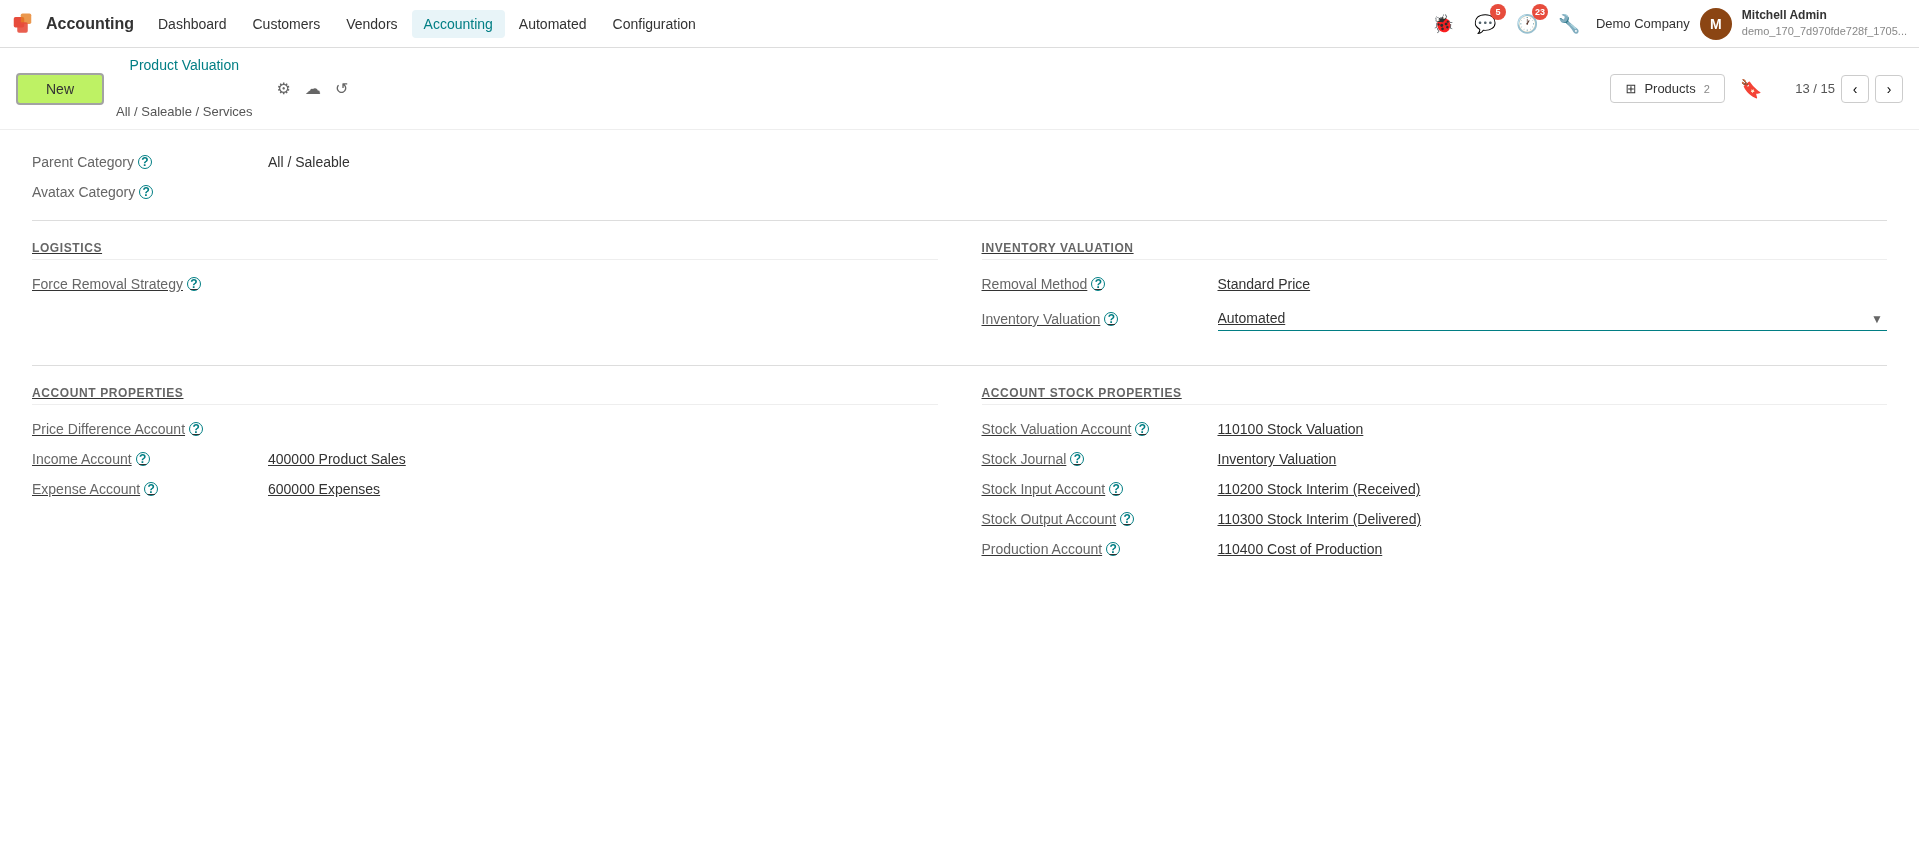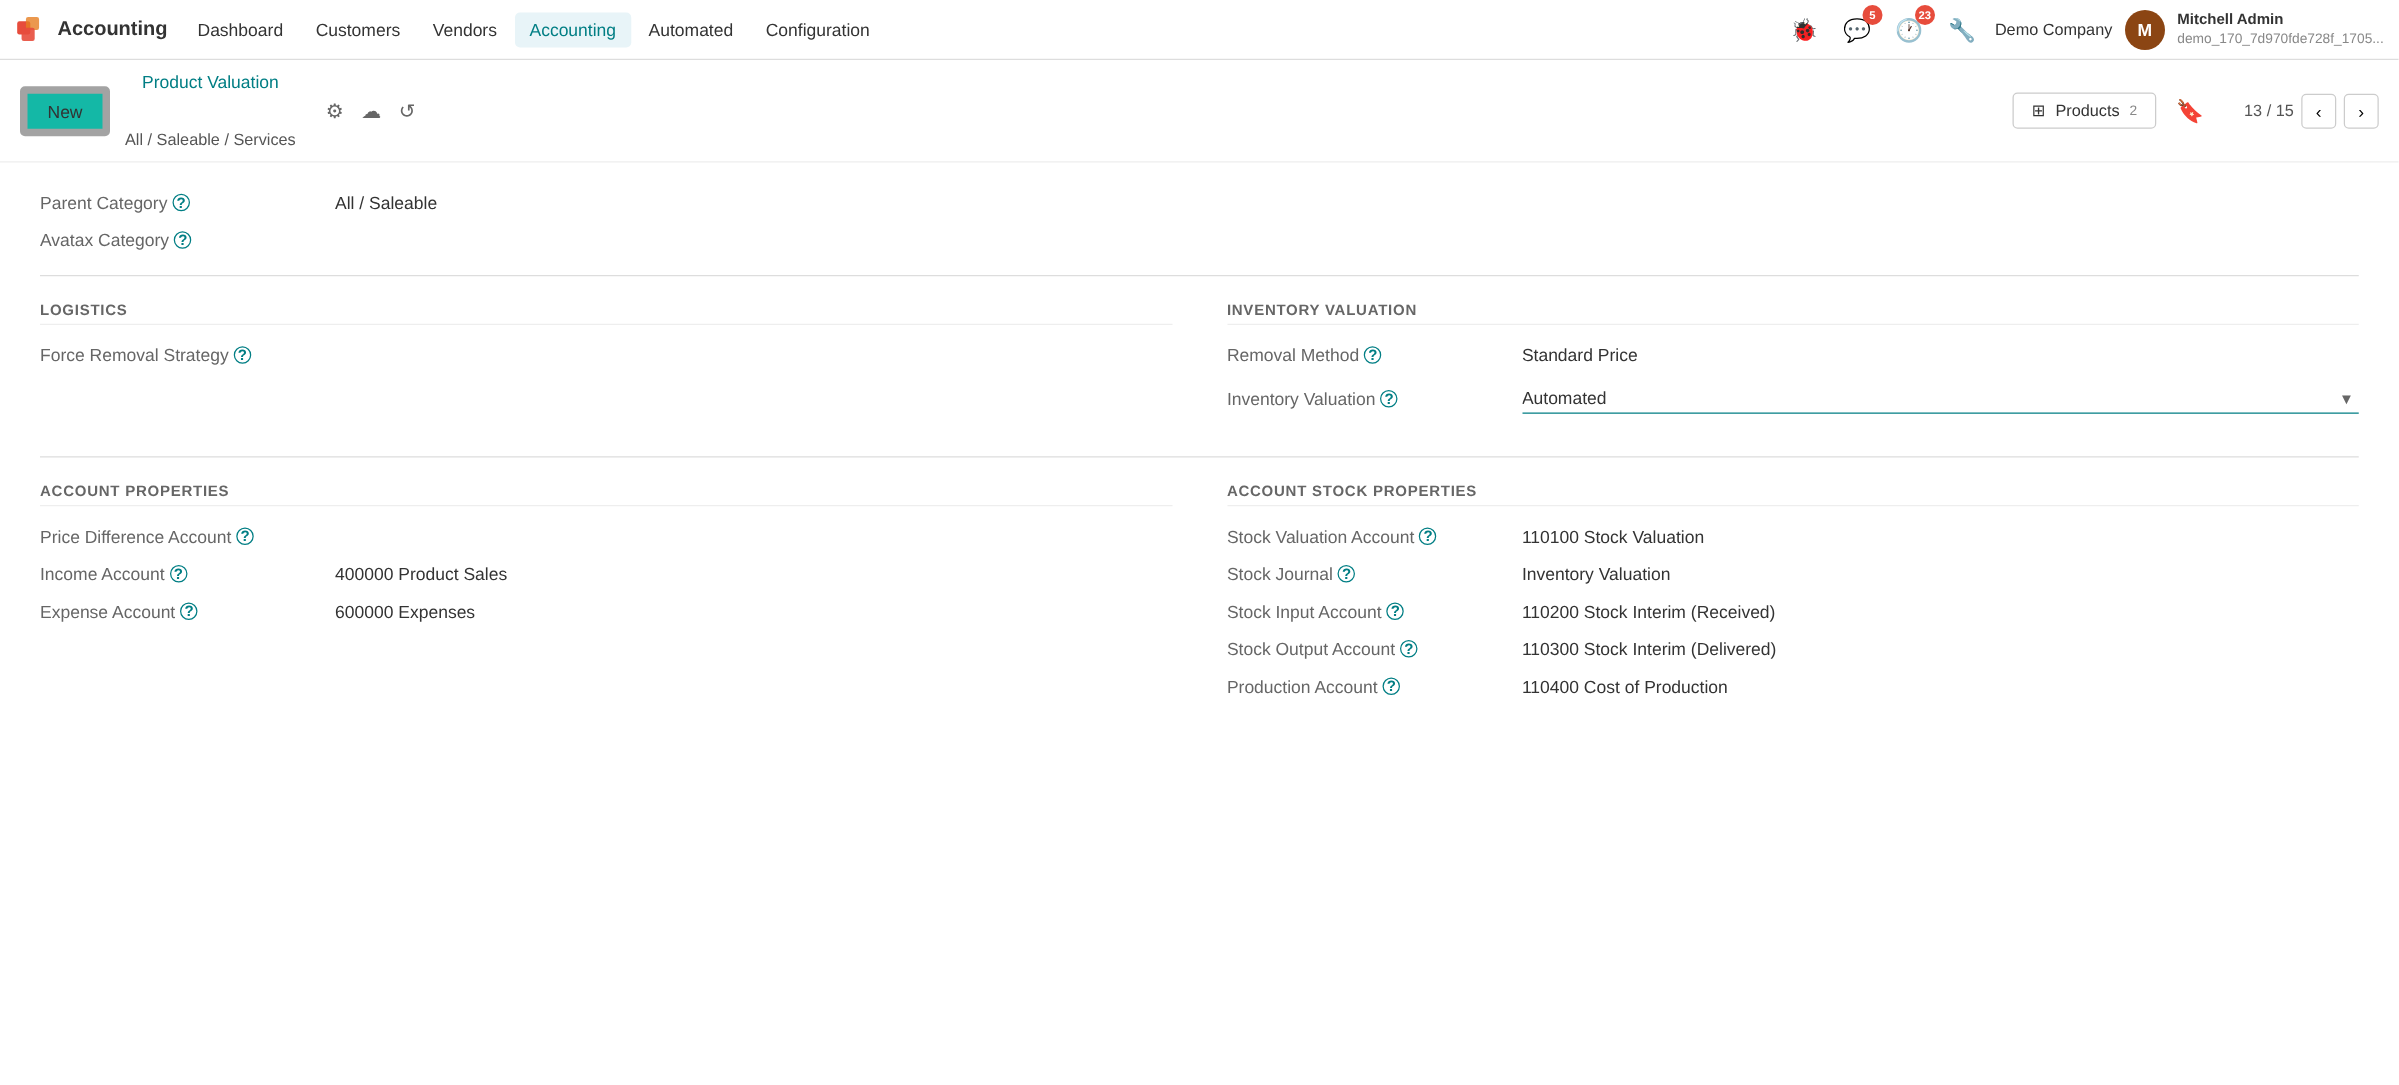--- a/index.html
+++ b/index.html
@@ -103,23 +103,23 @@
     
     .actionbar {
       display: flex;
       align-items: center;
       padding: 8px 16px;
       border-bottom: 1px solid #eee;
       gap: 12px;
       background: #fff;
     }
     .btn-new {
-      border: 6px solid #a3a3a3;
-      background: #14b8a6;
-      padding: 6px 16px;
+      border: 2px solid #a3a3a3;
+      background: #bef264;
+      padding: 6px 28px;
       border-radius: 4px;
       font-size: 14px;
       cursor: pointer;
       color: #333;
     }
     .breadcrumb {
       display: flex;
       align-items: center;
       gap: 4px;
     }
@@ -203,20 +203,21 @@
     
     .section-divider {
       border: none;
       border-top: 1px solid #ddd;
       margin: 20px 0;
     }
     .two-col {
       display: grid;
       grid-template-columns: 1fr 1fr;
       gap: 44px;
+      text-decoration: underline;
     }
     .section-title {
       font-size: 12px;
       font-weight: 700;
       color: #666;
       letter-spacing: 0.05em;
       text-transform: uppercase;
       margin-bottom: 16px;
       padding-bottom: 4px;
       border-bottom: 1px solid #eee;

